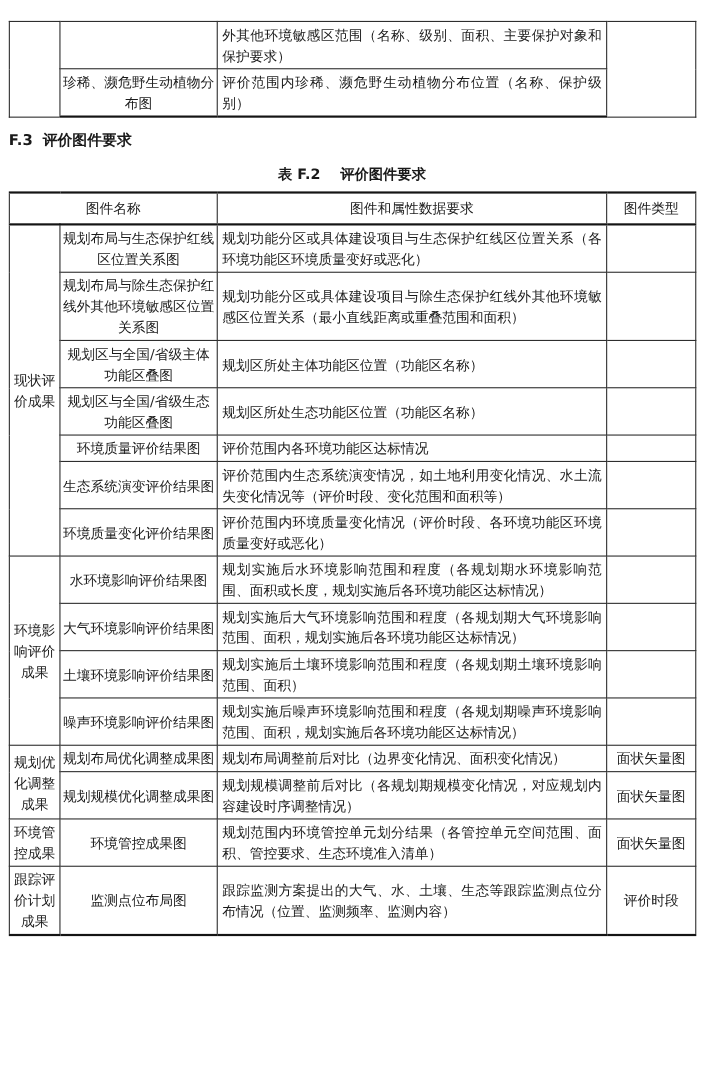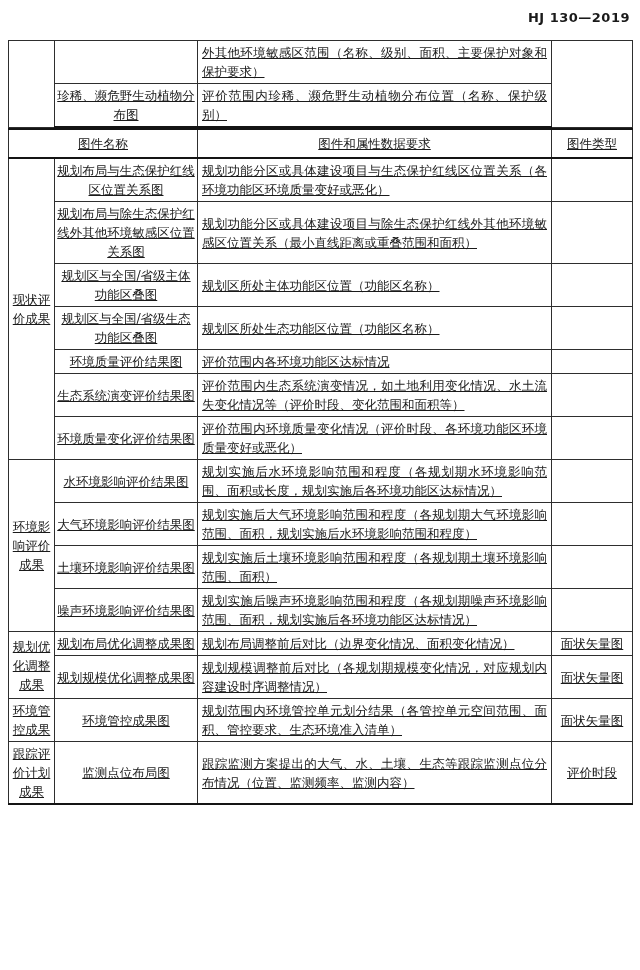--- a/index.html
+++ b/index.html
@@ -30,21 +30,20 @@
     table-layout: fixed;
     width: 624px;
   }
   table.doc-table td, table.doc-table th {
     border: 1px solid #2e2e2e;
     font-size: 12.5px;
     font-weight: normal;
     line-height: 19px;
     vertical-align: middle;
     overflow: hidden;
-    text-decoration: underline;
   }
   .group-cell   { text-align: center; padding: 2px; word-break: break-all; }
   .name-cell    { text-align: center; padding: 2px; word-break: break-all; }
   .req-cell     { text-align: justify; padding: 2px 4px; word-break: break-all; }
   .type-cell    { text-align: center; padding: 2px; }
 
   
   .cont-table { margin-top: 13px; }
   .cont-table tbody tr:last-child td { border-bottom: 2px solid #141414; }
   .cont-table .row-a td { height: 42px; }
@@ -84,21 +83,20 @@
     padding: 4px 5px;
     text-align: center;
   }
   .f2-table tbody tr:last-child td { border-bottom: 2px solid #141414; }
 </style>
 </head>
 <body>
 
 <div class="page">
 
-  <div class="doc-header">HJ 130—2019</div>
 
   <table class="doc-table cont-table">
     <colgroup>
       <col style="width:46px">
         <col style="width:143px">
         <col style="width:354px">
         <col style="width:81px">
     </colgroup>
     <tbody>
       <tr class="row-a">
@@ -107,22 +105,28 @@
         <td class="req-cell">外其他环境敏感区范围（名称、级别、面积、主要保护对象和保护要求）</td>
         <td class="type-cell" rowspan="2"></td>
       </tr>
       <tr class="row-b">
         <td class="name-cell">珍稀、濒危野生动植物分布图</td>
         <td class="req-cell">评价范围内珍稀、濒危野生动植物分布位置（名称、保护级别）</td>
       </tr>
     </tbody>
   </table>
 
-
-
+  <div class="section-heading">
+    <span class="sec-no">F.3</span><span>评价图件要求</span>
+  </div>
+
+
+  <div class="table-caption">
+    <span class="cap-label">表 F.2</span><span class="cap-title">评价图件要求</span>
+  </div>
 
   <table class="doc-table f2-table">
     <colgroup>
       <col style="width:46px">
         <col style="width:143px">
         <col style="width:354px">
         <col style="width:81px">
     </colgroup>
     <thead>
       <tr>
@@ -169,21 +173,21 @@
           <td class="type-cell"></td>
         </tr>
         <tr>
           <td class="group-cell" rowspan="4">环境影响评价成果</td>
           <td class="name-cell">水环境影响评价结果图</td>
           <td class="req-cell">规划实施后水环境影响范围和程度（各规划期水环境影响范围、面积或长度，规划实施后各环境功能区达标情况）</td>
           <td class="type-cell"></td>
         </tr>
         <tr>
           <td class="name-cell">大气环境影响评价结果图</td>
-          <td class="req-cell">规划实施后大气环境影响范围和程度（各规划期大气环境影响范围、面积，规划实施后水环境影响范围和程度）</td>
+          <td class="req-cell">规划实施后大气环境影响范围和程度（各规划期大气环境影响范围、面积，规划实施后各环境功能区达标情况）</td>
           <td class="type-cell"></td>
         </tr>
         <tr>
           <td class="name-cell">土壤环境影响评价结果图</td>
           <td class="req-cell">规划实施后土壤环境影响范围和程度（各规划期土壤环境影响范围、面积）</td>
           <td class="type-cell"></td>
         </tr>
         <tr>
           <td class="name-cell">噪声环境影响评价结果图</td>
           <td class="req-cell">规划实施后噪声环境影响范围和程度（各规划期噪声环境影响范围、面积，规划实施后各环境功能区达标情况）</td>

